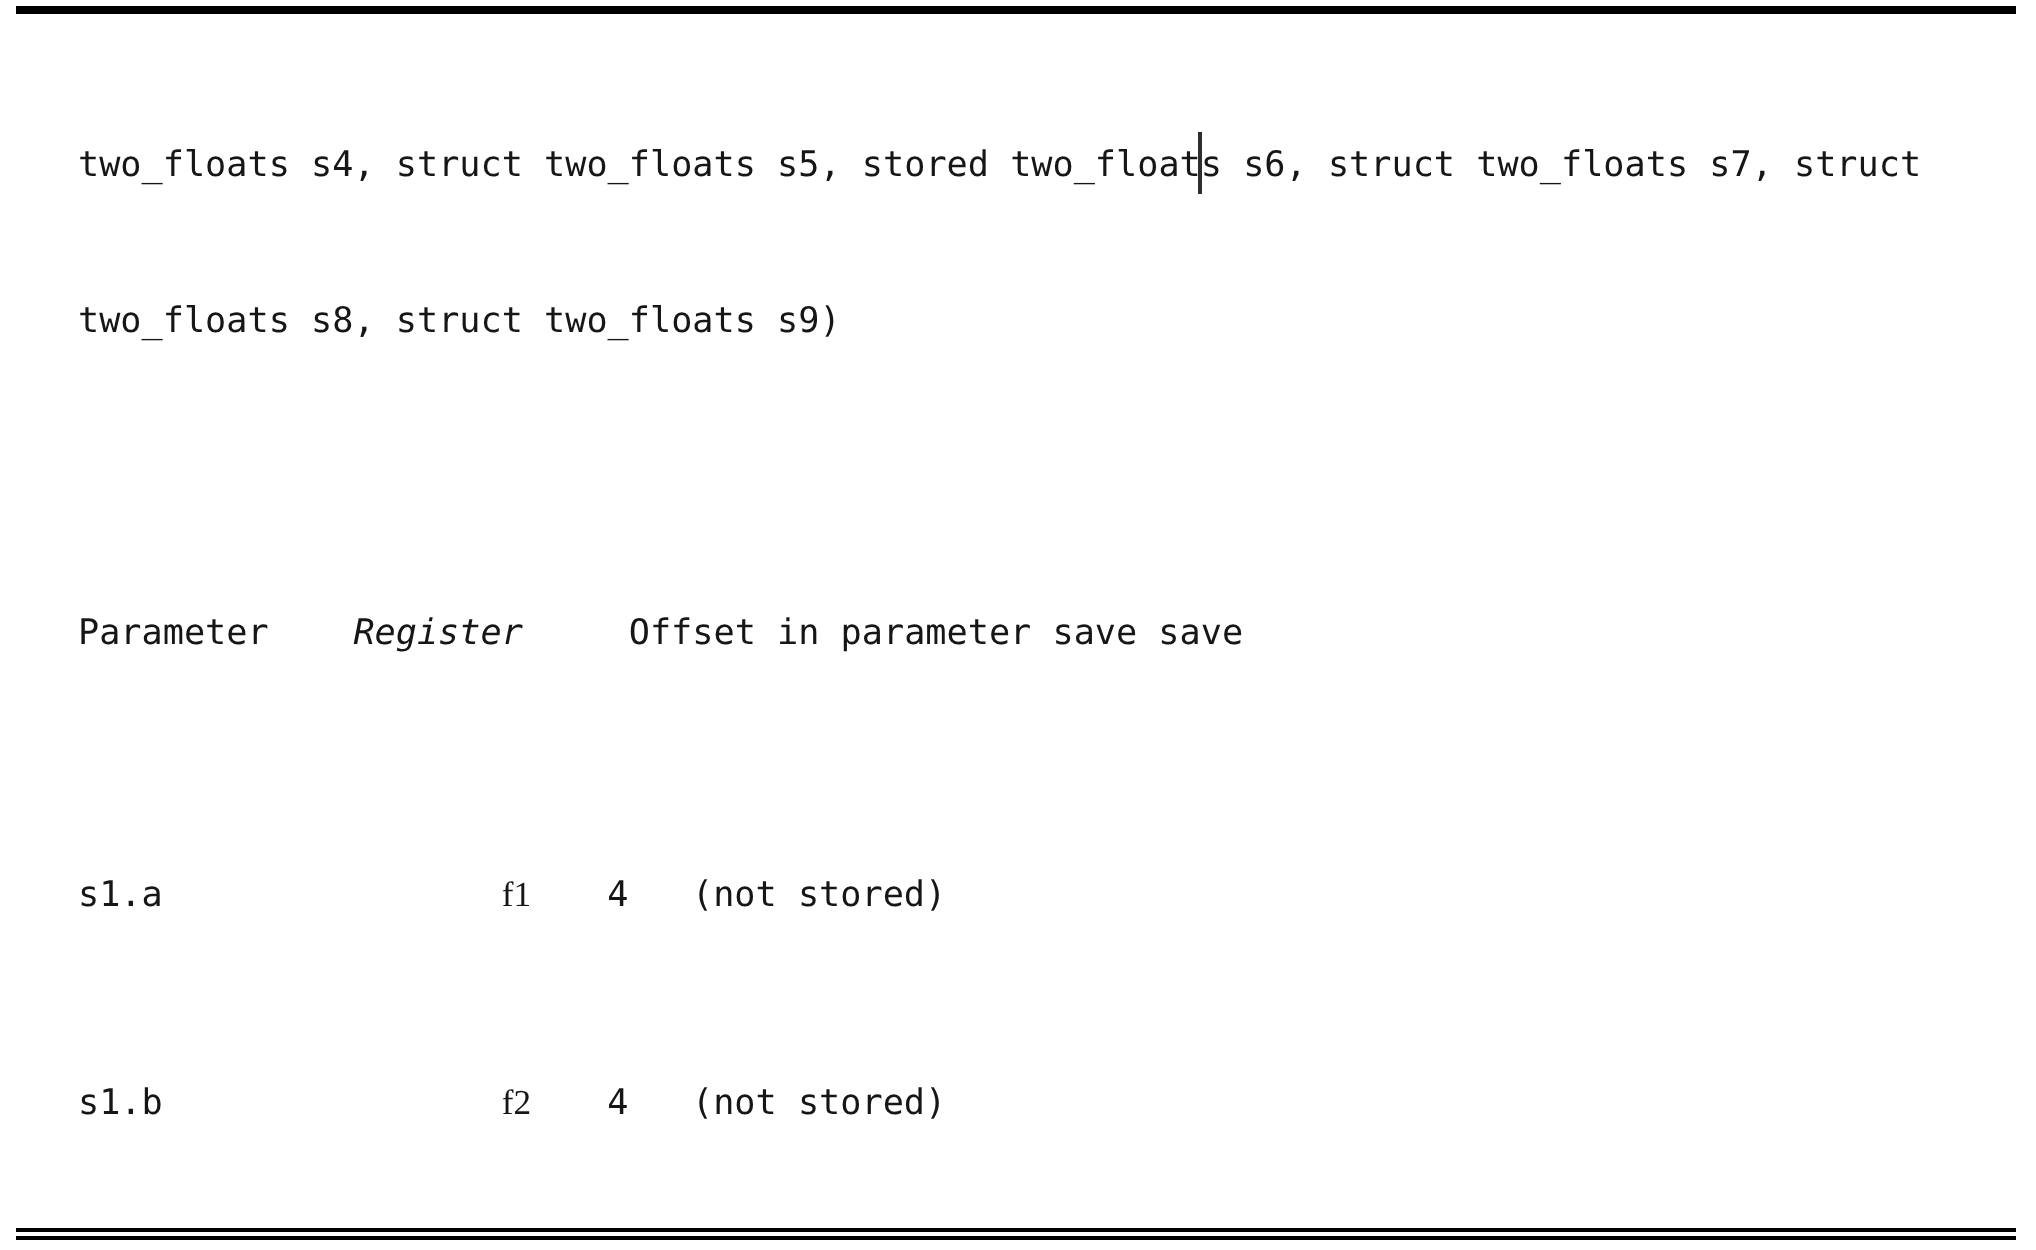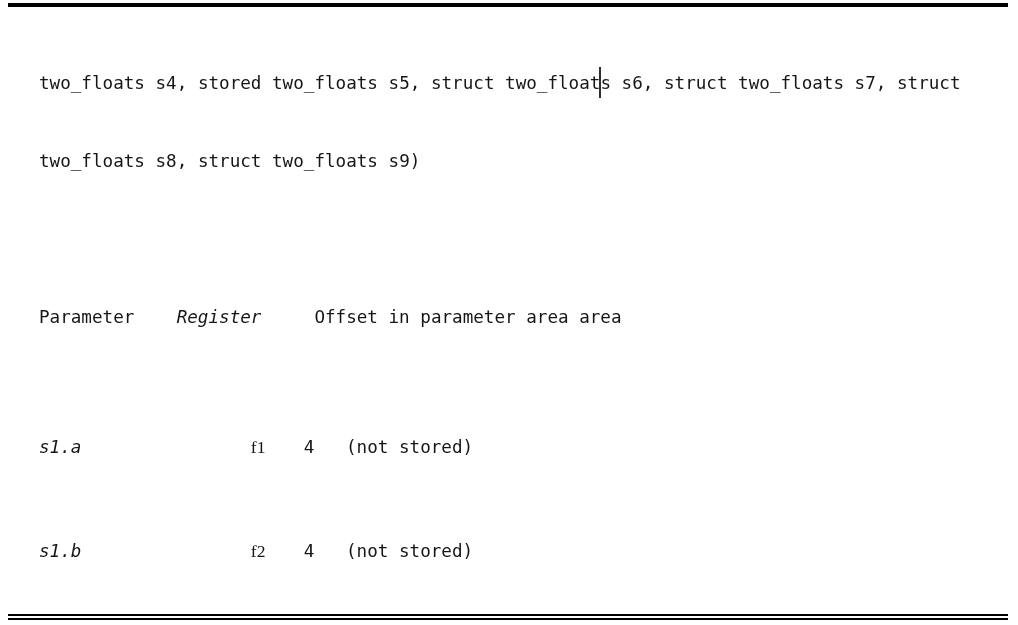--- a/index.html
+++ b/index.html
@@ -34,21 +34,21 @@
     cursor: text;
   }
   .line { height: 26px; }
   .blank-line { height: 26px; }
 
   
   .h-param { display: inline-block; width: 13ch; }
   .h-reg   { display: inline-block; width: 13ch; font-style: italic; }
 
   
-  .c-param { display: inline-block; width: 20ch; font-style: italic; }
+  .c-param { display: inline-block; width: 20ch; }
   .c-reg   { display: inline-block; width: 6ch; font-family: Liberation Serif, serif; }
 
   .caret {
     display: inline-block;
     width: 0;
     height: 0;
     overflow: visible;
     position: relative;
     vertical-align: baseline;
   }
@@ -61,24 +61,24 @@
     height: 31px;
     background: #2e2e2e;
   }
 </style>
 </head>
 <body>
 
 <div class="rule rule-top"></div>
 
 <div class="doc">
-  <div class="line"><span>two_floats s4, stored two_floats s5, struct two_float</span><span class="caret"></span><span>s s6, struct two_floats s7, struct</span></div>
+  <div class="line"><span>two_floats s4, struct two_floats s5, stored two_float</span><span class="caret"></span><span>s s6, struct two_floats s7, struct</span></div>
   <div class="line">two_floats s8, struct two_floats s9)</div>
   <div class="blank-line"></div>
-  <div class="line"><span class="h-param">Parameter</span><span class="h-reg">Register</span><span>Offset in parameter area area</span></div>
+  <div class="line"><span class="h-param">Parameter</span><span class="h-reg">Register</span><span>Offset in parameter save save</span></div>
   <div>
   <div class="line"><span class="c-param">s1.a</span><span class="c-reg">f1</span><span>4   (not stored)</span></div>
 
   <div class="line"><span class="c-param">s1.b</span><span class="c-reg">f2</span><span>4   (not stored)</span></div>
 
   
 
   
 
   

